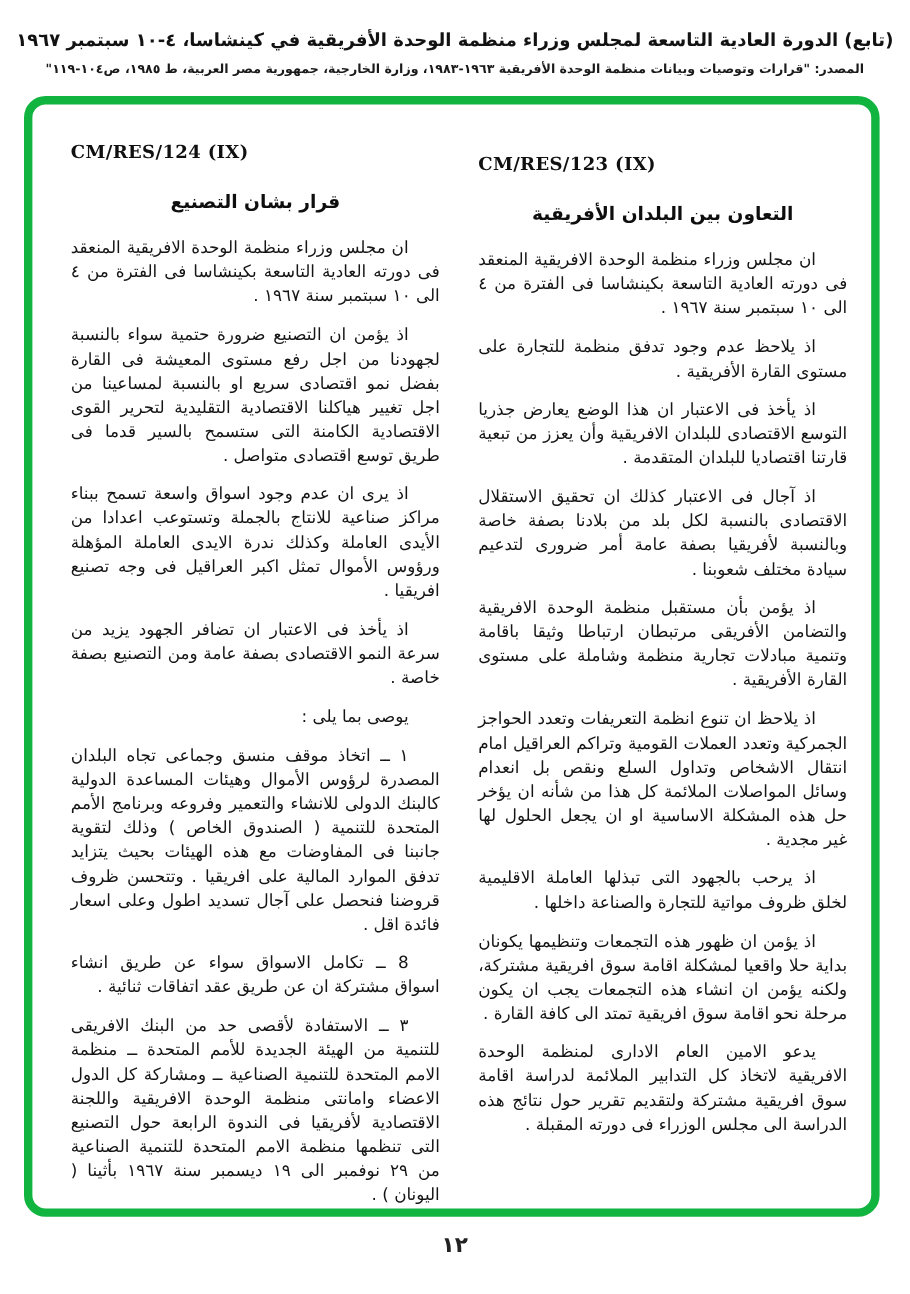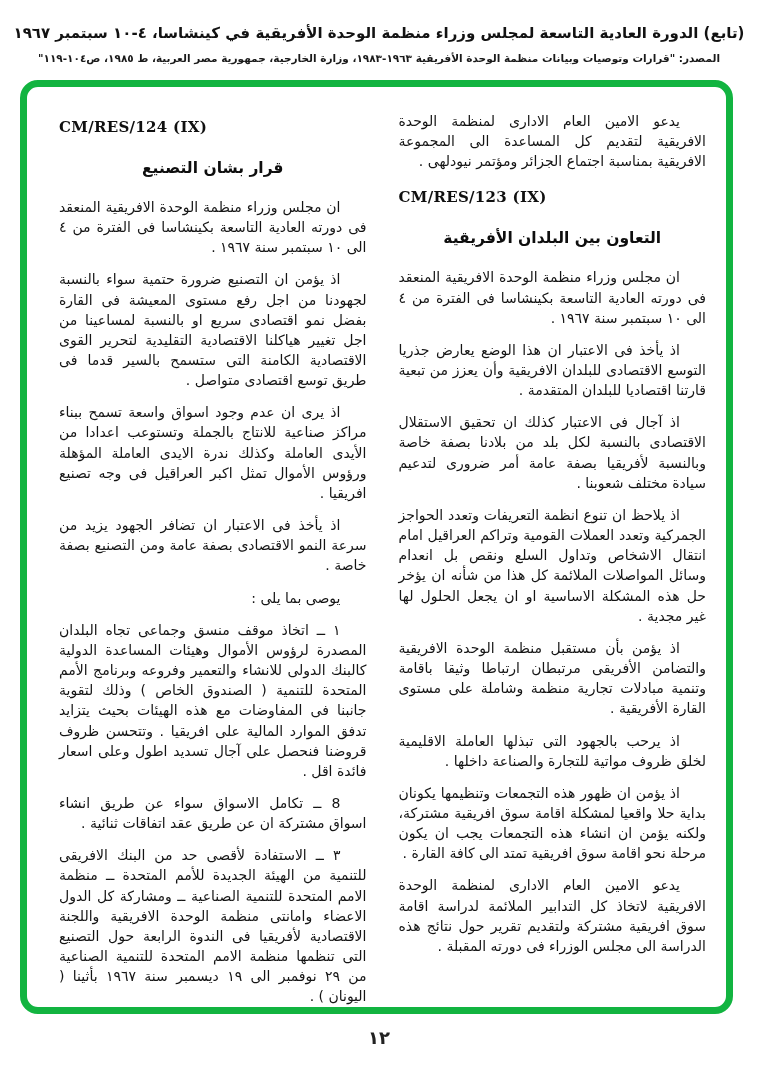--- a/index.html
+++ b/index.html
@@ -100,28 +100,28 @@
 <div class="page">
 
   <header class="doc-header">
     <div class="line1">(تابع) الدورة العادية التاسعة لمجلس وزراء منظمة الوحدة الأفريقية في كينشاسا، ٤-١٠ سبتمبر ١٩٦٧</div>
     <div class="line2">المصدر: "قرارات وتوصيات وبيانات منظمة الوحدة الأفريقية ١٩٦٣-١٩٨٣، وزارة الخارجية، جمهورية مصر العربية، ط ١٩٨٥، ص١٠٤-١١٩"</div>
   </header>
 
   <div class="frame">
 
     <section class="col col-right">
-      <p>يدعو الامين العام الادارى لمنظمة الوحدة الافريقية لتقديم كل المساعدة الى المجموعة الافريقية بمناسبة اجتماع الجزائر ومؤتمر نيودلهى .</p>
       <div class="res-id">CM/RES/123 (IX)</div>
       <h2 class="res-title">التعاون بين البلدان الأفريقية</h2>
       <p>ان مجلس وزراء منظمة الوحدة الافريقية المنعقد فى دورته العادية التاسعة بكينشاسا فى الفترة من ٤ الى ١٠ سبتمبر سنة ١٩٦٧ .</p>
+      <p>اذ يلاحظ عدم وجود تدفق منظمة للتجارة على مستوى القارة الأفريقية .</p>
       <p>اذ يأخذ فى الاعتبار ان هذا الوضع يعارض جذريا التوسع الاقتصادى للبلدان الافريقية وأن يعزز من تبعية قارتنا اقتصاديا للبلدان المتقدمة .</p>
       <p>اذ آجال فى الاعتبار كذلك ان تحقيق الاستقلال الاقتصادى بالنسبة لكل بلد من بلادنا بصفة خاصة وبالنسبة لأفريقيا بصفة عامة أمر ضرورى لتدعيم سيادة مختلف شعوبنا .</p>
+      <p>اذ يؤمن بأن مستقبل منظمة الوحدة الافريقية والتضامن الأفريقى مرتبطان ارتباطا وثيقا باقامة وتنمية مبادلات تجارية منظمة وشاملة على مستوى القارة الأفريقية .</p>
       <p>اذ يلاحظ ان تنوع انظمة التعريفات وتعدد الحواجز الجمركية وتعدد العملات القومية وتراكم العراقيل امام انتقال الاشخاص وتداول السلع ونقص بل انعدام وسائل المواصلات الملائمة كل هذا من شأنه ان يؤخر حل هذه المشكلة الاساسية او ان يجعل الحلول لها غير مجدية .</p>
-      <p>اذ يؤمن بأن مستقبل منظمة الوحدة الافريقية والتضامن الأفريقى مرتبطان ارتباطا وثيقا باقامة وتنمية مبادلات تجارية منظمة وشاملة على مستوى القارة الأفريقية .</p>
       <p>اذ يرحب بالجهود التى تبذلها العاملة الاقليمية لخلق ظروف مواتية للتجارة والصناعة داخلها .</p>
       <p>اذ يؤمن ان ظهور هذه التجمعات وتنظيمها يكونان بداية حلا واقعيا لمشكلة اقامة سوق افريقية مشتركة، ولكنه يؤمن ان انشاء هذه التجمعات يجب ان يكون مرحلة نحو اقامة سوق افريقية تمتد الى كافة القارة .</p>
       <p>يدعو الامين العام الادارى لمنظمة الوحدة الافريقية لاتخاذ كل التدابير الملائمة لدراسة اقامة سوق افريقية مشتركة ولتقديم تقرير حول نتائج هذه الدراسة الى مجلس الوزراء فى دورته المقبلة .</p>
     </section>
 
     <section class="col col-left">
       <div class="res-id">CM/RES/124 (IX)</div>
       <h2 class="res-title">قرار بشان التصنيع</h2>
       <p>ان مجلس وزراء منظمة الوحدة الافريقية المنعقد فى دورته العادية التاسعة بكينشاسا فى الفترة من ٤ الى ١٠ سبتمبر سنة ١٩٦٧ .</p>
       <p>اذ يؤمن ان التصنيع ضرورة حتمية سواء بالنسبة لجهودنا من اجل رفع مستوى المعيشة فى القارة بفضل نمو اقتصادى سريع او بالنسبة لمساعينا من اجل تغيير هياكلنا الاقتصادية التقليدية لتحرير القوى الاقتصادية الكامنة التى ستسمح بالسير قدما فى طريق توسع اقتصادى متواصل .</p>

